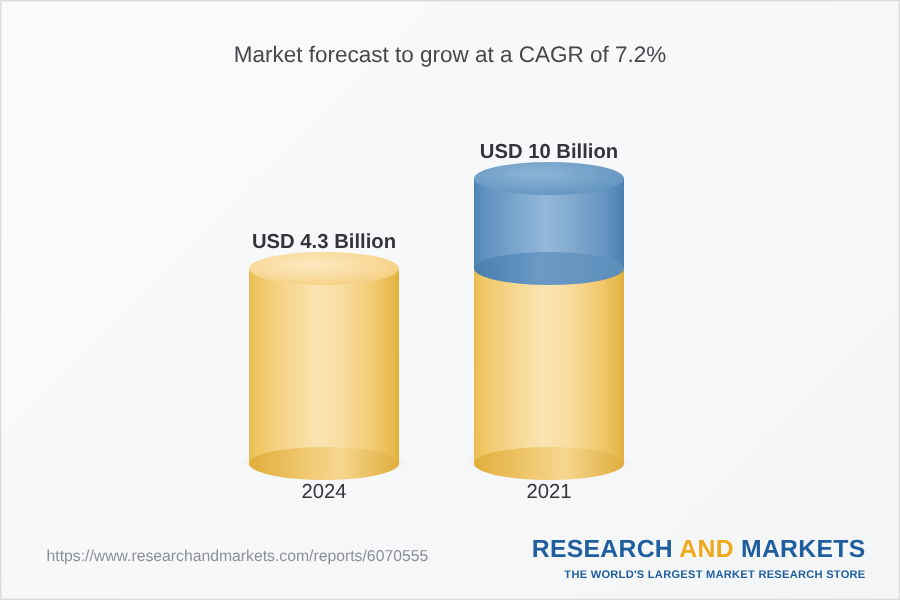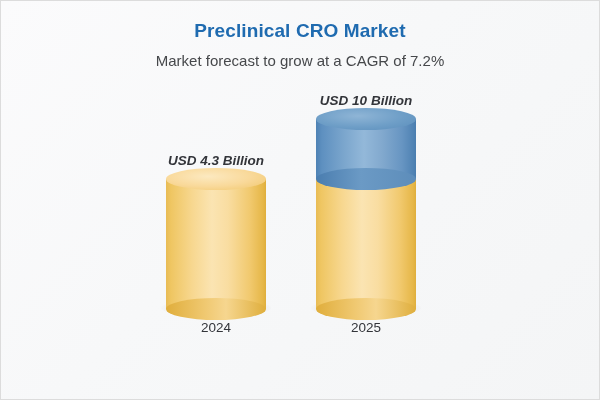--- a/index.html
+++ b/index.html
@@ -62,21 +62,20 @@
 
   
   .value-label {
     position: absolute;
     width: 150px;
     text-align: center;
     font-size: 13.5px;
     font-weight: bold;
     color: #33353a;
     line-height: 18px;
-    font-style: italic;
   }
   .g2024 .value-label { top: 151px; }
   .g2030 .value-label { top: 91px; }
 
   
   .cylinder {
     position: absolute;
     left: 25px;
     width: 100px;
   }
@@ -220,21 +219,20 @@
     line-height: 10px;
     white-space: nowrap;
   }
 </style>
 </head>
 <body>
 
 <div class="infographic">
 
   <div class="header">
-    <div class="chart-title">Preclinical CRO Market</div>
     <div class="chart-subtitle">Market forecast to grow at a CAGR of 7.2%</div>
   </div>
 
   <div class="plot">
 
     <div class="bar-group g2024">
       <div class="value-label">USD 4.3 Billion</div>
 
       <div class="ground-shadow"></div>
 
@@ -261,19 +259,27 @@
           <div class="seg-bottom"></div>
         </div>
 
         <div class="segment blue" style="top:0; height:60px;">
           <div class="seg-body"></div>
           <div class="seg-bottom"></div>
           <div class="seg-top"></div>
         </div>
       </div>
 
-      <div class="cat-label">2025</div>
+      <div class="cat-label">2021</div>
     </div>
 
   </div>
 
+  <div class="footer">
+    <div class="footer-url">https://www.researchandmarkets.com/reports/6070555</div>
+
+    <div class="logo">
+      <div class="logo-main"><span>RESEARCH</span><span> </span><span class="logo-and">AND</span><span> </span><span>MARKETS</span></div>
+      <div class="logo-tagline">THE WORLD'S LARGEST MARKET RESEARCH STORE</div>
+    </div>
+  </div>
 
 </div>
 
 </body></html>

